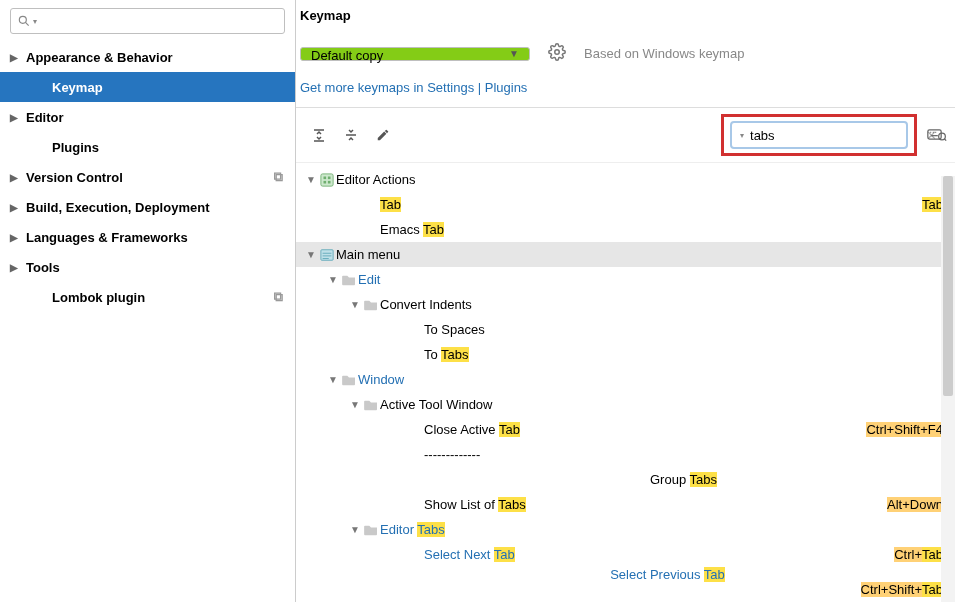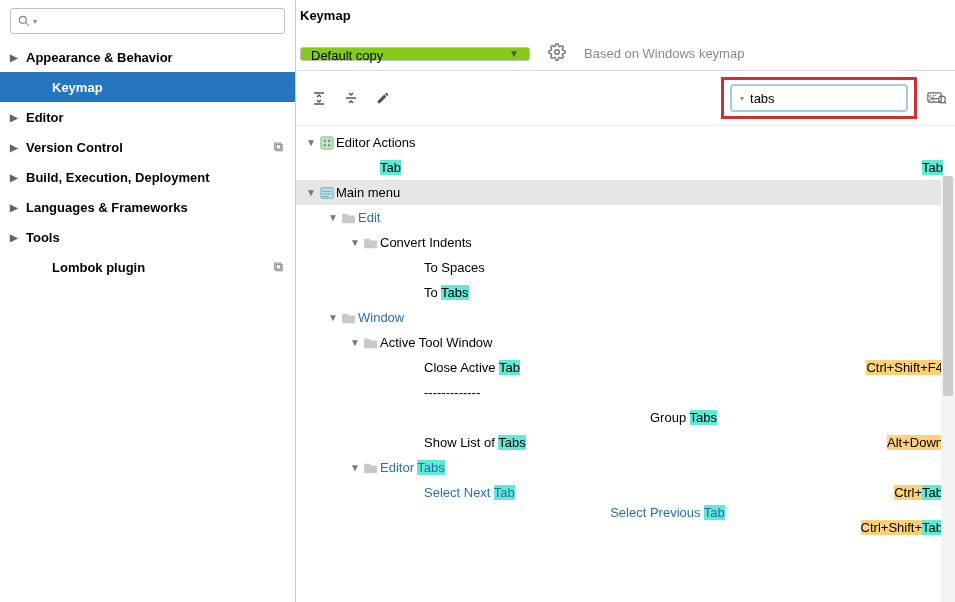--- a/index.html
+++ b/index.html
@@ -33,21 +33,21 @@
 .filter-box input { border: none; outline: none; flex: 1; margin-left: 6px; font-size: 13px; background: transparent; }
 .filter-box .clear { color: #aaa; cursor: pointer; font-size: 13px; }
 .kb-find { margin-left: 10px; color: #666; }
 .tree { flex: 1; overflow: auto; padding-top: 4px; position: relative; border-top: 1px solid #eee; }
 .row { display: flex; align-items: center; height: 25px; padding-right: 12px; cursor: pointer; }
 .row .exp { width: 14px; text-align: center; font-size: 10px; color: #777; }
 .row .ic { width: 18px; display: flex; align-items: center; justify-content: center; }
 .row .lbl { white-space: nowrap; }
 .row .sc { margin-left: auto; }
 .row.hilite { background: #e6e6e6; }
-.hl { background: #5eead4; }
+.hl { background: #fde047; }
 .hl2 { background: #ffd176; }
 .blue { color: #2470b3; }
 .folder-svg { width: 14px; height: 12px; }
 .actions-svg { width: 14px; height: 14px; }
 .scrollbar { position: absolute; right: 0; top: 176px; width: 14px; bottom: 0; background: #f3f3f3; }
 .scrollbar .thumb { position: absolute; top: 0; left: 2px; right: 2px; height: 220px; background: #ccc; border-radius: 2px; }
 </style>
 </head>
 <body>
 
@@ -66,20 +66,25 @@
         <span class="spacer"></span>
       </div>
       <div class="nav-item sub selected">
         <span class="arrow"></span>
         <span>Keymap</span>
         <span class="spacer"></span>
       </div>
       <div class="nav-item">
         <span class="arrow">▶</span>
         <span>Editor</span>
+        <span class="spacer"></span>
+      </div>
+      <div class="nav-item sub">
+        <span class="arrow"></span>
+        <span>Plugins</span>
         <span class="spacer"></span>
       </div>
       <div class="nav-item">
         <span class="arrow">▶</span>
         <span>Version Control</span>
         <span class="spacer"></span>
         <span class="copy-ic">⧉</span>
       </div>
       <div class="nav-item">
         <span class="arrow">▶</span>
@@ -115,20 +120,23 @@
     </div>
     <span class="gear">
       <svg width="18" height="18" viewBox="0 0 24 24" fill="none" stroke="currentColor" stroke-width="2">
           <circle cx="12" cy="12" r="3"></circle>
           <path d="M19.4 15a1.7 1.7 0 0 0 .34 1.87l.06.06a2 2 0 1 1-2.83 2.83l-.06-.06a1.7 1.7 0 0 0-1.87-.34 1.7 1.7 0 0 0-1 1.56V21a2 2 0 1 1-4 0v-.09a1.7 1.7 0 0 0-1.11-1.56 1.7 1.7 0 0 0-1.87.34l-.06.06a2 2 0 1 1-2.83-2.83l.06-.06a1.7 1.7 0 0 0 .34-1.87 1.7 1.7 0 0 0-1.56-1H3a2 2 0 1 1 0-4h.09a1.7 1.7 0 0 0 1.56-1.11 1.7 1.7 0 0 0-.34-1.87l-.06-.06a2 2 0 1 1 2.83-2.83l.06.06a1.7 1.7 0 0 0 1.87.34H9a1.7 1.7 0 0 0 1-1.56V3a2 2 0 1 1 4 0v.09a1.7 1.7 0 0 0 1 1.56 1.7 1.7 0 0 0 1.87-.34l.06-.06a2 2 0 1 1 2.83 2.83l-.06.06a1.7 1.7 0 0 0-.34 1.87V9a1.7 1.7 0 0 0 1.56 1H21a2 2 0 1 1 0 4h-.09a1.7 1.7 0 0 0-1.56 1z"></path>
         </svg>
     </span>
     <span class="based">Based on Windows keymap</span>
   </div>
 
+  <div class="link-row">
+    <span class="link">Get more keymaps in Settings | Plugins</span>
+  </div>
 
   <div class="toolbar">
     <span class="tb-btn">
         <svg width="16" height="16" viewBox="0 0 16 16" stroke="currentColor" stroke-width="1.5">
           <line x1="3" y1="3" x2="13" y2="3"></line>
           <polyline points="6,7 8,5 10,7" fill="none"></polyline>
           <polyline points="6,10 8,12 10,10" fill="none"></polyline>
           <line x1="3" y1="14" x2="13" y2="14"></line>
         </svg>
       </span>
@@ -180,20 +188,25 @@
           </svg>
         </span>
         <span class="lbl"><span>Editor Actions</span></span>
       </div>
       <div class="row" style="padding-left: 52px;">
         <span class="exp"></span>
         <span class="ic"></span>
         <span class="lbl"><span class="hl">Tab</span></span>
         <span class="sc"><span class="hl">Tab</span></span>
       </div>
+      <div class="row" style="padding-left: 52px;">
+        <span class="exp"></span>
+        <span class="ic"></span>
+        <span class="lbl"><span>Emacs </span><span class="hl">Tab</span></span>
+      </div>
       <div class="row hilite" style="padding-left: 8px;">
         <span class="exp">▼</span>
         <span class="ic">
           <svg class="actions-svg" viewBox="0 0 16 16">
             <rect x="1" y="2" width="14" height="12" rx="1" fill="#bfe0e8" stroke="#5fa8b8"></rect>
             <line x1="3" y1="6" x2="13" y2="6" stroke="#5fa8b8"></line>
             <line x1="3" y1="9" x2="13" y2="9" stroke="#5fa8b8"></line>
             <line x1="3" y1="12" x2="10" y2="12" stroke="#5fa8b8"></line>
           </svg>
         </span>

